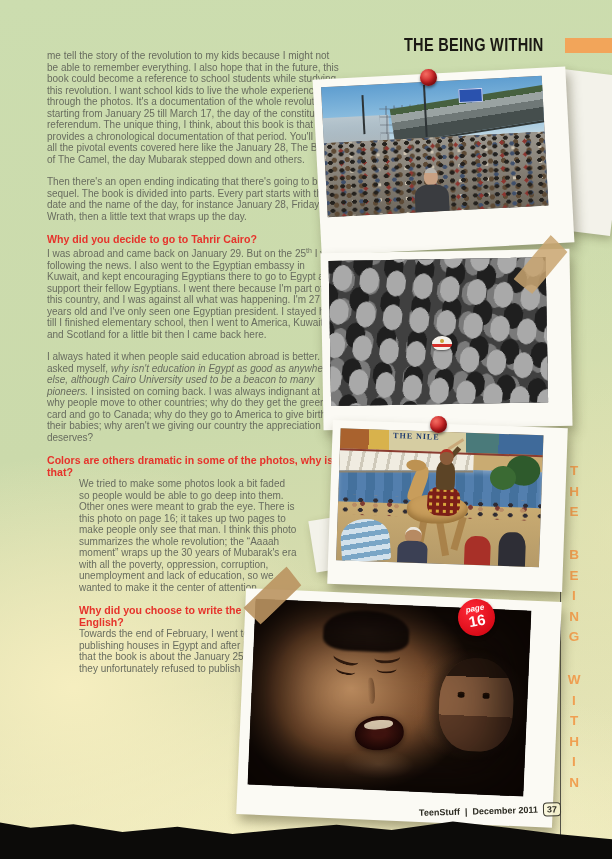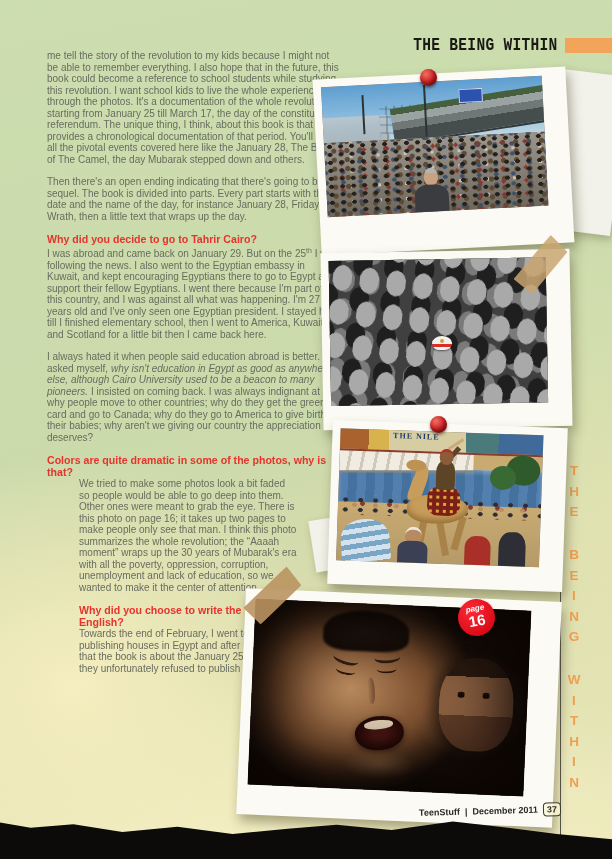--- a/index.html
+++ b/index.html
@@ -6,21 +6,21 @@
   .page{
     position:relative;width:612px;height:859px;margin:0 auto;overflow:hidden;
     font-family:"Liberation Sans",sans-serif;
     background:
       radial-gradient(ellipse 420px 360px at 12% 80%, rgba(247,239,192,.95), rgba(247,239,192,0) 65%),
       radial-gradient(ellipse 700px 260px at 55% 100%, rgba(248,242,198,.9), rgba(248,242,198,0) 70%),
       radial-gradient(ellipse 300px 500px at 100% 62%, rgba(234,232,182,.55), rgba(234,232,182,0) 70%),
       linear-gradient(170deg,#ccddaf 0%,#cbdaab 48%,#d9dcae 70%,#eae7ba 100%);
   }
   
-  .header{position:absolute;top:36px;right:0;display:flex;align-items:center;gap:7px;z-index:6;font-family:Liberation Mono, monospace;}
+  .header{position:absolute;top:36px;right:0;display:flex;align-items:center;gap:21px;z-index:6;}
   .header-title{font-weight:700;font-size:15.5px;color:#1b1914;letter-spacing:.3px;transform:scale(.94,1.18);transform-origin:right center;}
   .header-bar{width:47px;height:15px;}
   
   .article{position:absolute;left:47px;top:50px;width:293px;color:#686c5f;font-size:10px;line-height:11.5px;z-index:2;}
   .article p{margin:0 0 11px 0;}
   .article .q{color:#e6332b;font-weight:700;font-size:10.6px;line-height:12px;margin:0;}
   .article .narrow{width:219px;margin-left:32px;}
   sup{font-size:7px;}
   
   .side-rule{position:absolute;top:450px;right:51px;width:1.5px;height:388px;background:#56554a;z-index:1;}
@@ -147,21 +147,21 @@
     <div class="header-title">THE BEING WITHIN</div>
     <div class="header-bar" style="background: rgb(242, 165, 90);"></div>
   </div>
 
   <div class="article">
     <p>me tell the story of the revolution to my kids because I might not be able to remember everything. I also hope that in the future, this book could become a reference to school students while studying this revolution. I want school kids to live the whole experience through the photos. It's a documentation of the whole revolution, starting from January 25 till March 17, the day of the constitutional referendum. The unique thing, I think, about this book is that it provides a chronological documentation of that period. You'll find all the pivotal events covered here like the January 28, The Battle of The Camel, the day Mubarak stepped down and others.</p>
     <p>Then there's an open ending indicating that there's going to be a sequel. The book is divided into parts. Every part starts with the date and the name of the day, for instance January 28, Friday of Wrath, then a little text that wraps up the day.</p>
     <p class="q">Why did you decide to go to Tahrir Cairo?</p>
     <p><span>I was abroad and came back on January 29. But on the 25</span><sup>th</sup><span> I was following the news. I also went to the Egyptian embassy in Kuwait, and kept encouraging Egyptians there to go to Egypt and support their fellow Egyptians. I went there because I'm part of this country, and I was against all what was happening. I'm 27 years old and I've only seen one Egyptian president. I stayed here till I finished elementary school, then I went to America, Kuwait and Scotland for a little bit then I came back here.</span></p>
     <p><span>I always hated it when people said education abroad is better. I asked myself, </span><span style="font-style: italic;">why isn't education in Egypt as good as anywhere else, although Cairo University used to be a beacon to many pioneers.</span><span> I insisted on coming back. I was always indignant at why people move to other countries; why do they get the green card and go to Canada; why do they go to America to give birth to their babies; why aren't we giving our country the appreciation it deserves?</span></p>
-    <p class="q">Colors are quite dramatic in some of the photos, why is that?</p>
+    <p class="q">Colors are others dramatic in some of the photos, why is that?</p>
     <p class="narrow">We tried to make some photos look a bit faded so people would be able to go deep into them. Other ones were meant to grab the eye. There is this photo on page 16; it takes up two pages to make people only see that man. I think this photo summarizes the whole revolution; the “Aaaah moment” wraps up the 30 years of Mubarak's era with all the poverty, oppression, corruption, unemployment and lack of education, so we wanted to make it the center of attention.</p>
     <p class="q narrow">Why did you choose to write the book in English?</p>
     <p class="narrow">Towards the end of February, I went to two big publishing houses in Egypt and after I told them that the book is about the January 25 Revolution, they unfortunately refused to publish it</p>
   </div>
 
   <div class="behind-sheet" style="left:545px;top:72px;width:75px;height:160px;transform:rotate(7deg);"></div>
   <div class="behind-sheet" style="left:312px;top:516px;width:62px;height:52px;transform:rotate(-9deg);"></div>
 
   <div class="polaroid" style="left:317px;top:73px;width:237px;height:160px;padding:8px;transform:rotate(-3deg);">
     <div class="pic" style="width:221px;height:130px;">

